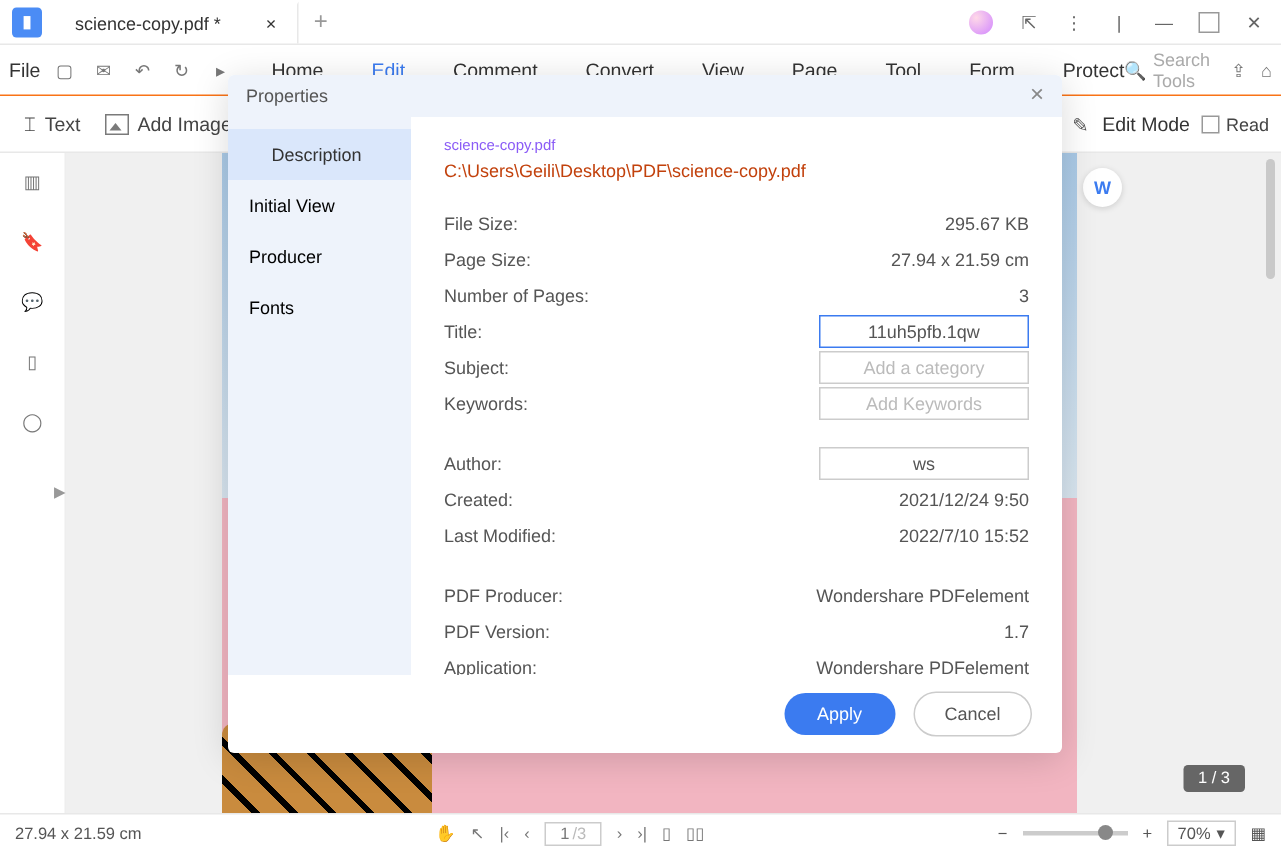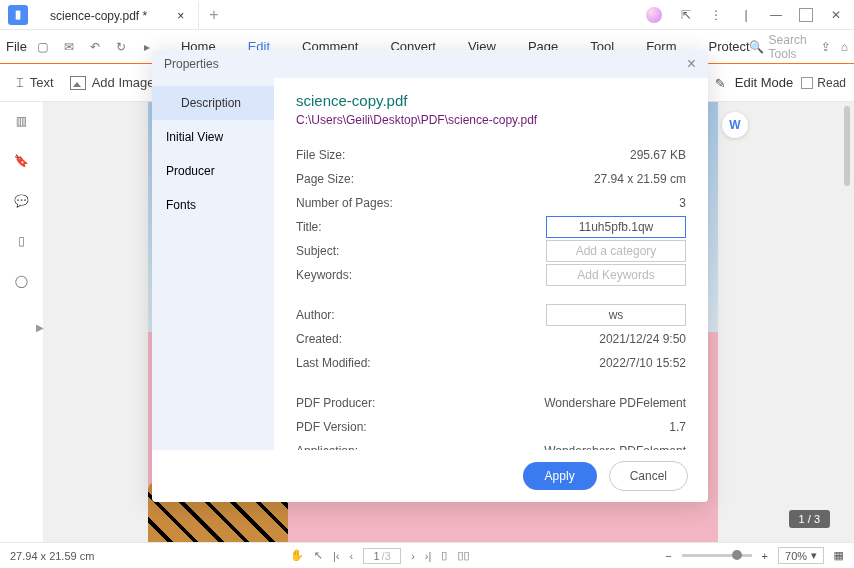--- a/index.html
+++ b/index.html
@@ -68,22 +68,22 @@
 
 
 .dialog { position: absolute; left: 152px; top: 50px; width: 556px; height: 452px; background: #fff; border-radius: 4px; box-shadow: 0 4px 24px rgba(0,0,0,.15); display: flex; flex-direction: column; overflow: hidden; z-index: 10; }
 .dlg-header { height: 28px; background: #eef3fb; display: flex; align-items: center; padding: 0 12px; color: #555; font-size: 12px; }
 .dlg-header .x { margin-left: auto; color: #888; font-size: 16px; cursor: pointer; }
 .dlg-body { flex: 1; display: flex; overflow: hidden; }
 .dlg-side { width: 122px; background: #eef3fb; padding-top: 8px; }
 .dlg-tab { padding: 10px 14px; font-size: 12px; color: #000000; cursor: pointer; }
 .dlg-tab.active { background: #dae7fb; color: #333; padding-left: 29px; }
 .dlg-main { flex: 1; padding: 14px 22px 8px 22px; overflow: hidden; }
-.fname { font-size: 15px; color: #0f766e; margin-bottom: 4px; }
-.fpath { font-size: 12px; color: #701a75; margin-bottom: 16px; }
+.fname { font-size: 10px; color: #8b5cf6; margin-bottom: 4px; }
+.fpath { font-size: 12px; color: #c2410c; margin-bottom: 16px; }
 .row { display: flex; align-items: center; height: 24px; font-size: 12px; color: #555; }
 .row .k { flex: 1; }
 .row .v { text-align: right; color: #555; }
 .row input { width: 140px; height: 22px; border: 1px solid #ccc; padding: 0 6px; text-align: center; font-size: 12px; color: #555; outline: none; }
 .row input.focused { border: 1.5px solid #3b7bf0; }
 .row input::placeholder { color: #bbb; }
 .gap8 { height: 16px; }
 .dlg-footer { height: 52px; display: flex; align-items: center; justify-content: flex-end; gap: 12px; padding-right: 20px; }
 .btn-primary { background: #3b7bf0; color: #fff; border: none; padding: 7px 22px; border-radius: 16px; font-size: 12px; cursor: pointer; }
 .btn-secondary { background: #fff; color: #555; border: 1px solid #ccc; padding: 7px 20px; border-radius: 16px; font-size: 12px; cursor: pointer; }

